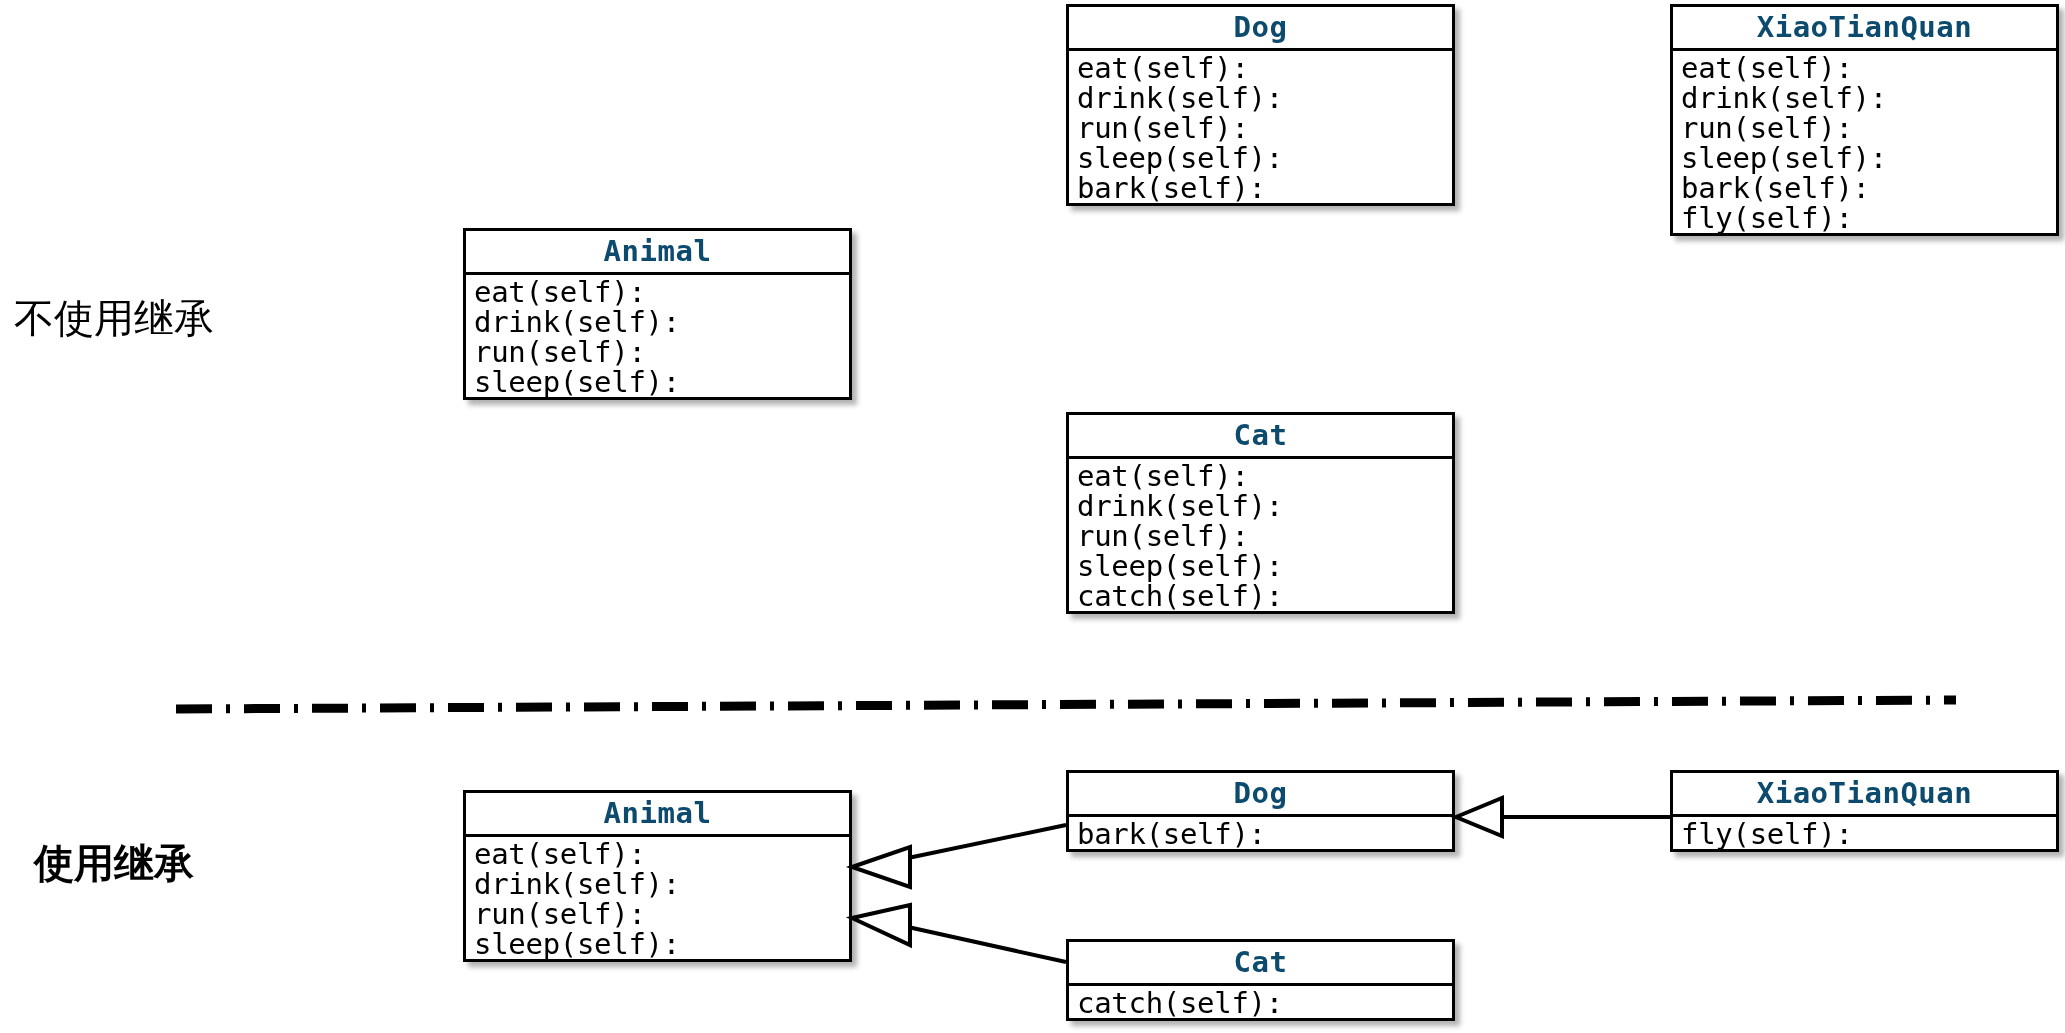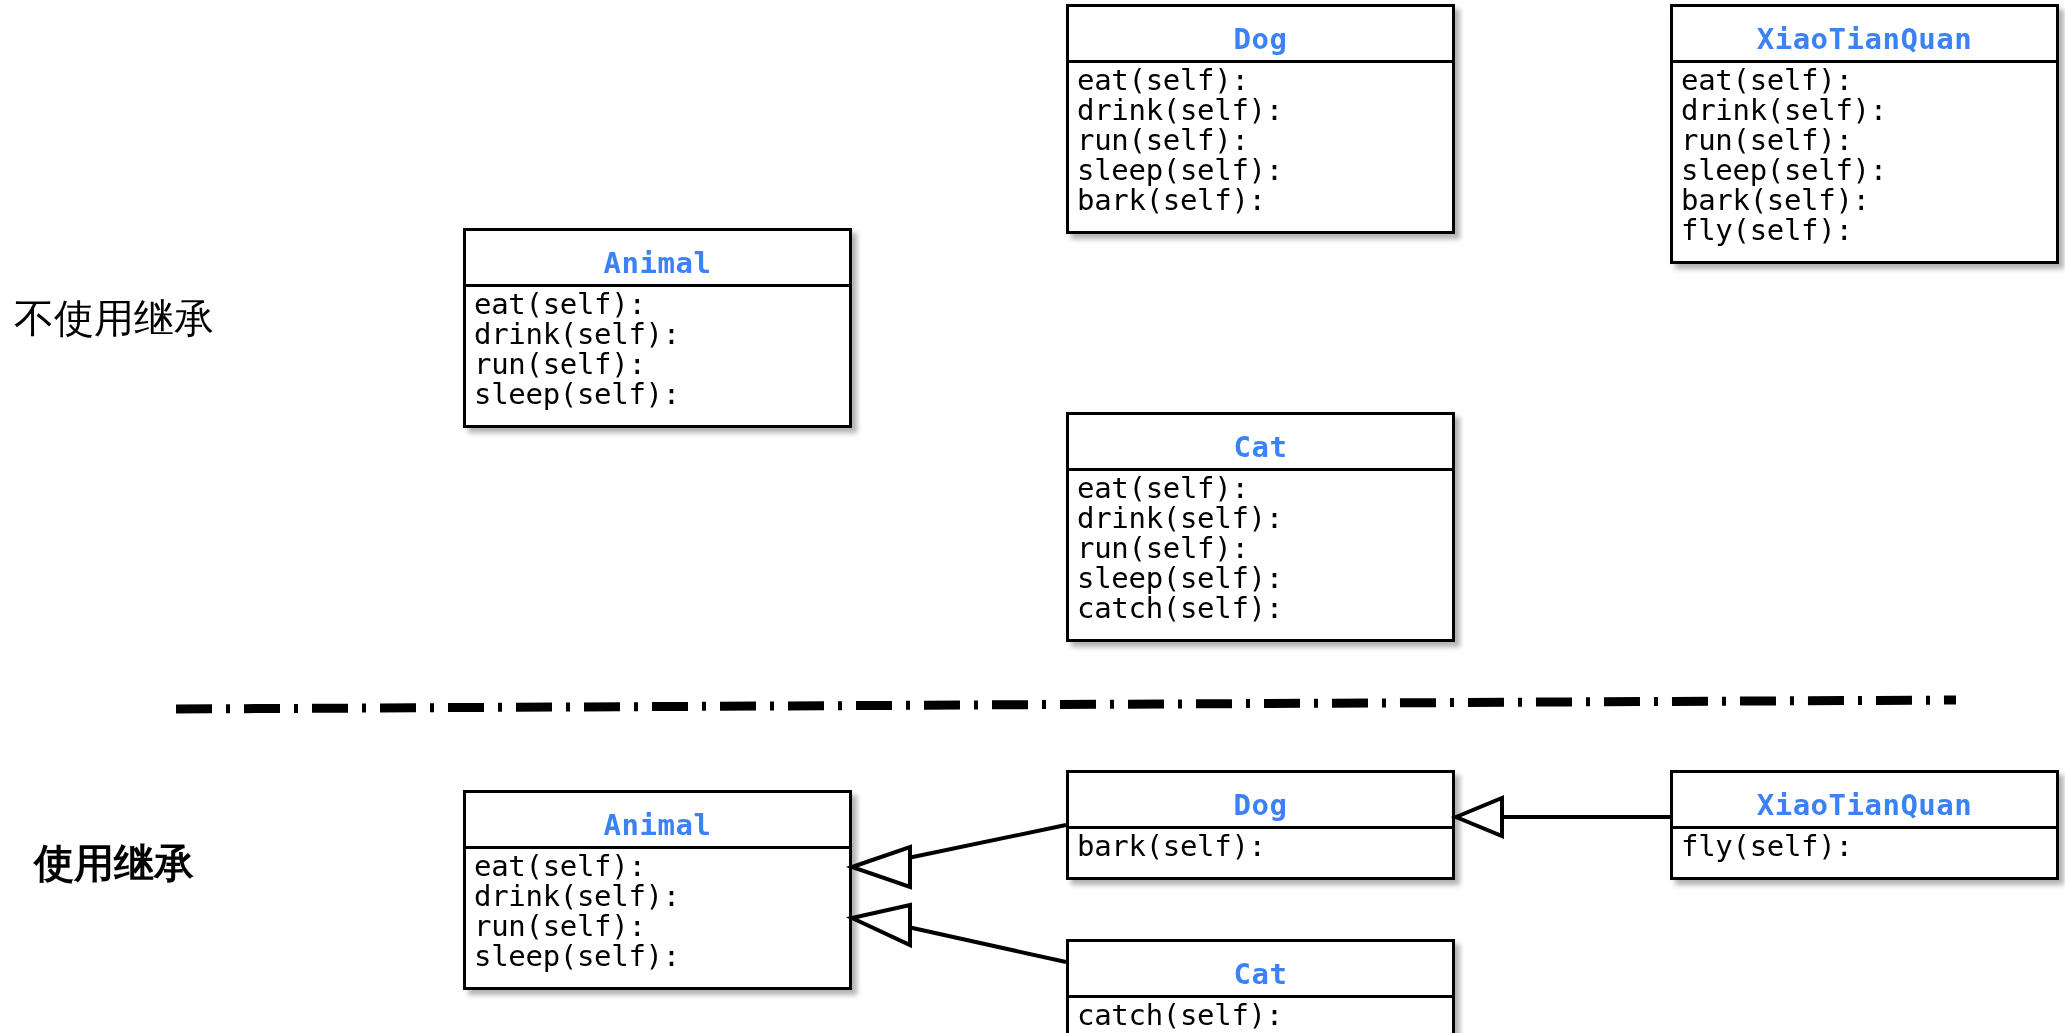--- a/index.html
+++ b/index.html
@@ -27,28 +27,28 @@
   }
   .uml-title {
     box-sizing: border-box;
     width: 100%;
     text-align: center;
     font-weight: bold;
     font-size: 29px;
     line-height: 38px;
     letter-spacing: 0.5px;
     border-bottom: 3px solid #000000;
-    padding: 13px 0 2px 0;
-    color: #3b82f6;
+    padding: 1px 0 2px 0;
+    color: #0c4a6e;
     white-space: nowrap;
     overflow: hidden;
   }
   .uml-methods {
     box-sizing: border-box;
-    padding: 2px 0 16px 8px;
+    padding: 2px 0 0 8px;
   }
   .uml-method {
     font-size: 29px;
     line-height: 30px;
     color: #000000;
     white-space: nowrap;
     letter-spacing: -0.3px;
   }
 
   

